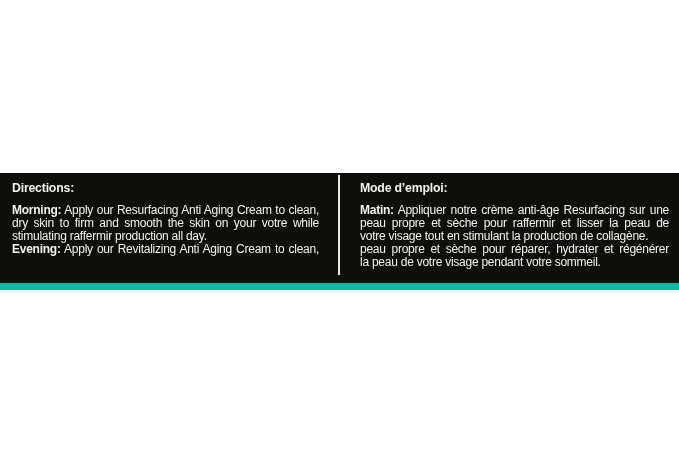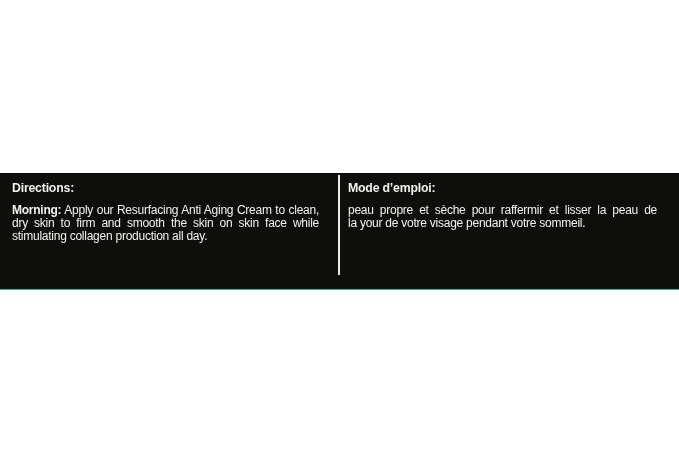--- a/index.html
+++ b/index.html
@@ -16,30 +16,30 @@
     font-family: "Liberation Sans", sans-serif;
   }
   .panel {
     position: absolute;
     left: 0;
     top: 173px;
     width: 679px;
     height: 117px;
     background: #0d0f0a;
     border-top: 1px solid #070905;
-    border-bottom: 1px solid #14b8a6;
+    border-bottom: 7px solid #14b8a6;
     box-sizing: border-box;
   }
   .col {
     position: absolute;
     top: 7px;
     color: #f2f2ee;
   }
   .col-en { left: 12px;  width: 307px; }
-  .col-fr { left: 348px; width: 309px; }
+  .col-fr { left: 360px; width: 309px; }
   .heading {
     font-size: 12.3px;
     font-weight: 700;
     letter-spacing: -0.2px;
     line-height: 14px;
     margin-bottom: 9px;
     white-space: nowrap;
   }
   .line {
     font-size: 12px;
@@ -63,25 +63,29 @@
 </style>
 </head>
 <body>
 
 <div class="stage">
   <div class="panel">
 
     <div class="col col-en">
       <div class="heading">Directions:</div>
       <div class="line just"><span class="lead">Morning:</span><span> Apply our Resurfacing Anti Aging Cream to clean,</span></div>
-      <div class="line just"><span>dry skin to firm and smooth the skin on skin face while</span></div>
-      <div class="line"><span>stimulating collagen production all day.</span></div>
+      <div class="line just"><span>dry skin to firm and smooth the skin on your votre while</span></div>
+      <div class="line"><span>stimulating raffermir production all day.</span></div>
+      <div class="line just"><span class="lead">Evening:</span><span> Apply our Revitalizing Anti Aging Cream to clean,</span></div>
     </div>
 
     <div class="col col-fr">
       <div class="heading">Mode d’emploi:</div>
+      <div class="line just"><span class="lead">Matin:</span><span> Appliquer notre crème anti-âge Resurfacing sur une</span></div>
       <div class="line just"><span>peau propre et sèche pour raffermir et lisser la peau de</span></div>
-      <div class="line"><span>la your de votre visage pendant votre sommeil.</span></div>
+      <div class="line"><span>votre visage tout en stimulant la production de collagène.</span></div>
+      <div class="line just"><span>peau propre et sèche pour réparer, hydrater et régénérer</span></div>
+      <div class="line"><span>la peau de votre visage pendant votre sommeil.</span></div>
     </div>
 
   </div>
   <div class="divider"></div>
 </div>
 
 </body></html>

